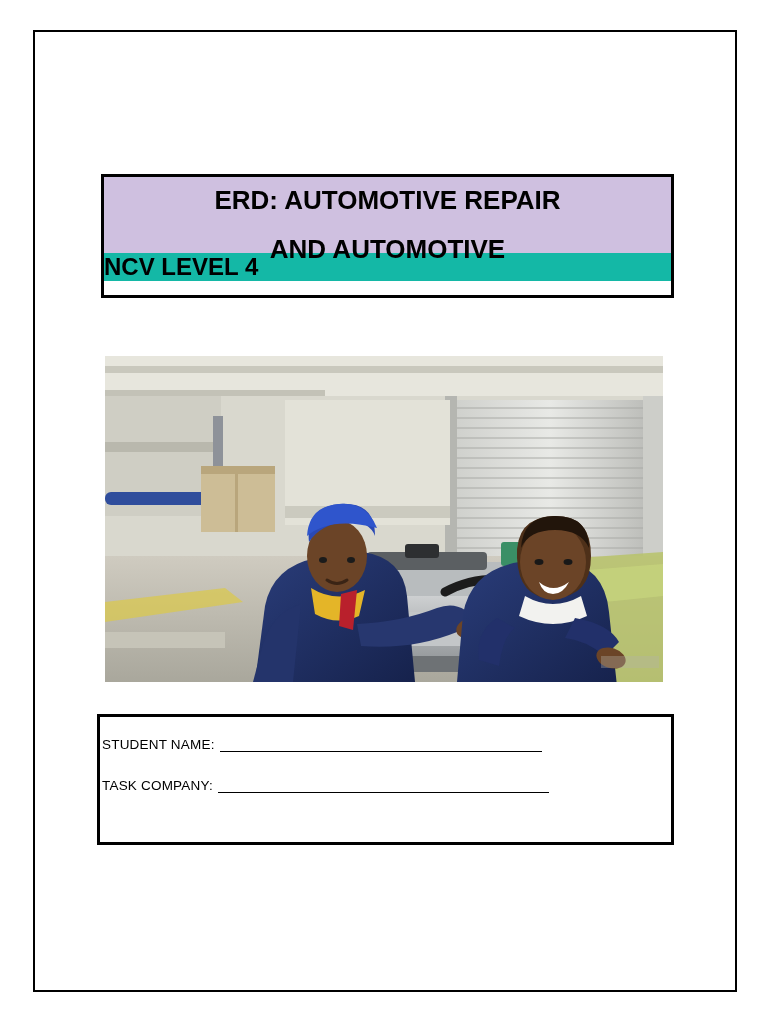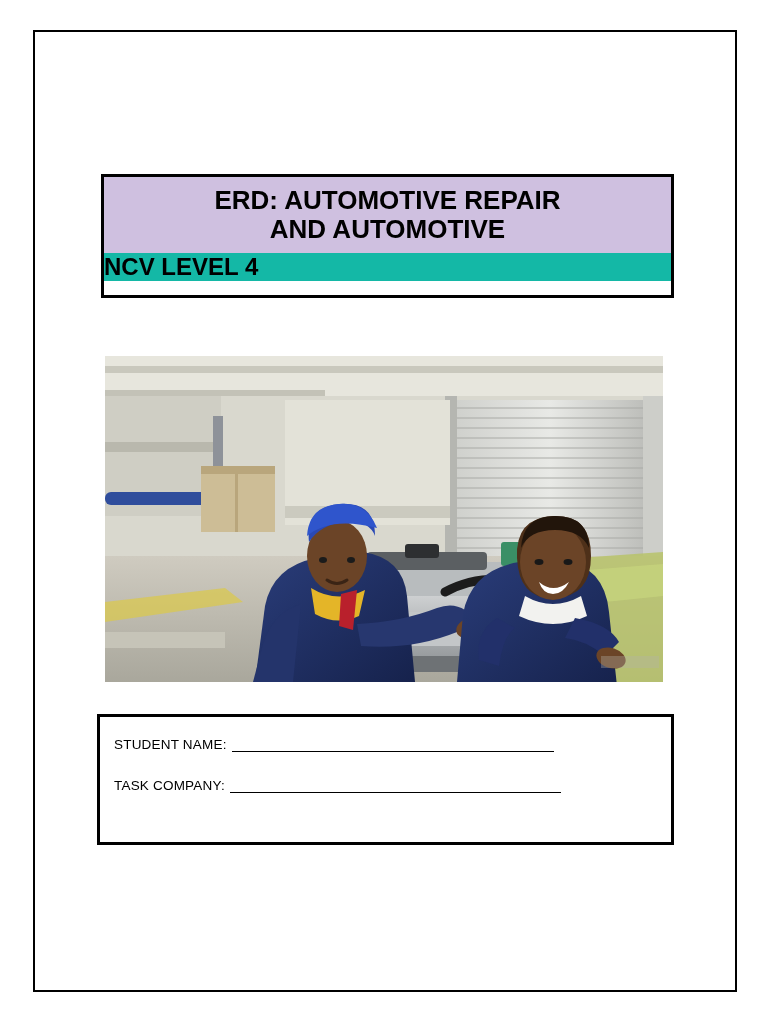--- a/index.html
+++ b/index.html
@@ -71,20 +71,21 @@
     align-items: center;
     justify-content: center;
   }
   .subtitle-purple span {
     display: block;
     font-size: 26px;
     font-weight: bold;
     color: #000000;
     line-height: 1.12;
     text-align: center;
+    margin-top: 20px;
   }
   .subtitle-gold {
     background: #14b8a6;
     height: 28px;
     display: flex;
     align-items: center;
   }
   .subtitle-gold span {
     font-size: 24px;
     font-weight: bold;
@@ -106,21 +107,21 @@
   
   .details-box {
     position: absolute;
     left: 97px;
     top: 714px;
     width: 577px;
     height: 131px;
     border: 3px solid #000000;
     box-sizing: border-box;
     background: #ffffff;
-    padding: 20px 0 0 14px;
+    padding: 20px 0 0 2px;
   }
   .detail-row {
     display: flex;
     align-items: flex-end;
     margin-bottom: 26px;
     font-size: 13.5px;
     color: #000000;
   }
   .detail-row:last-child { margin-bottom: 0; }
   .detail-label {

